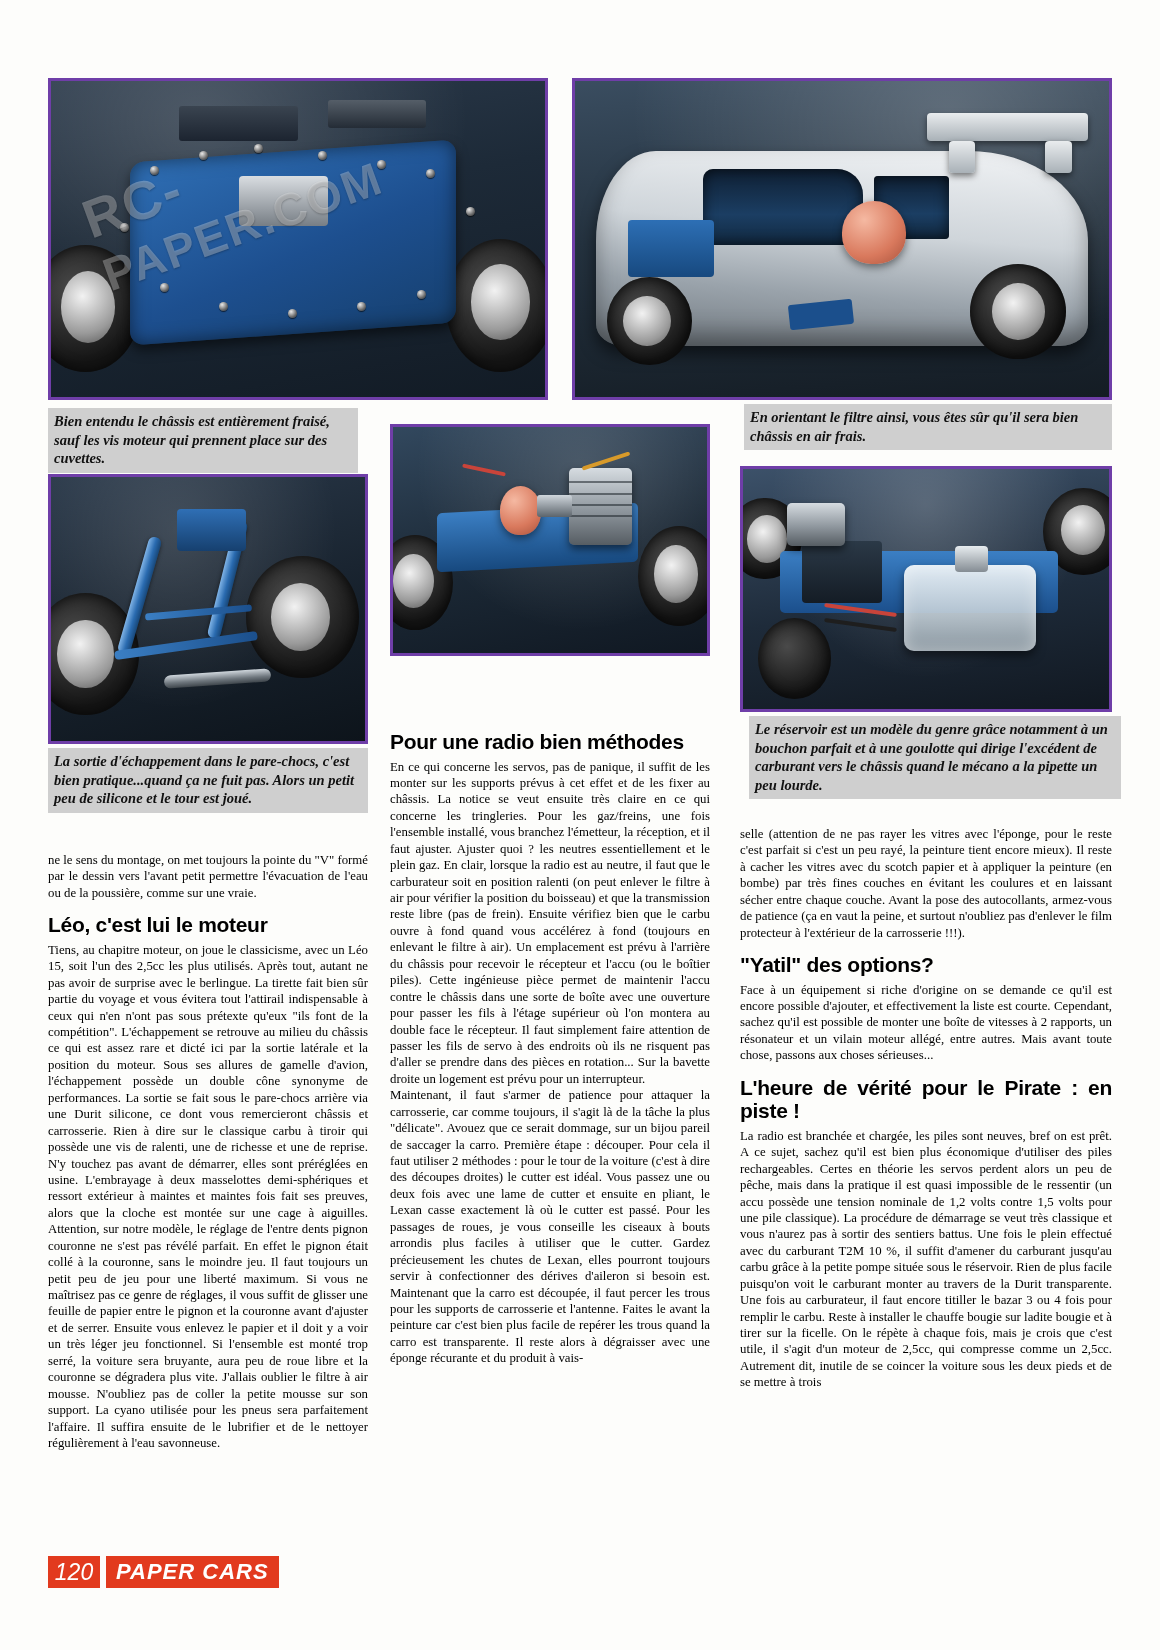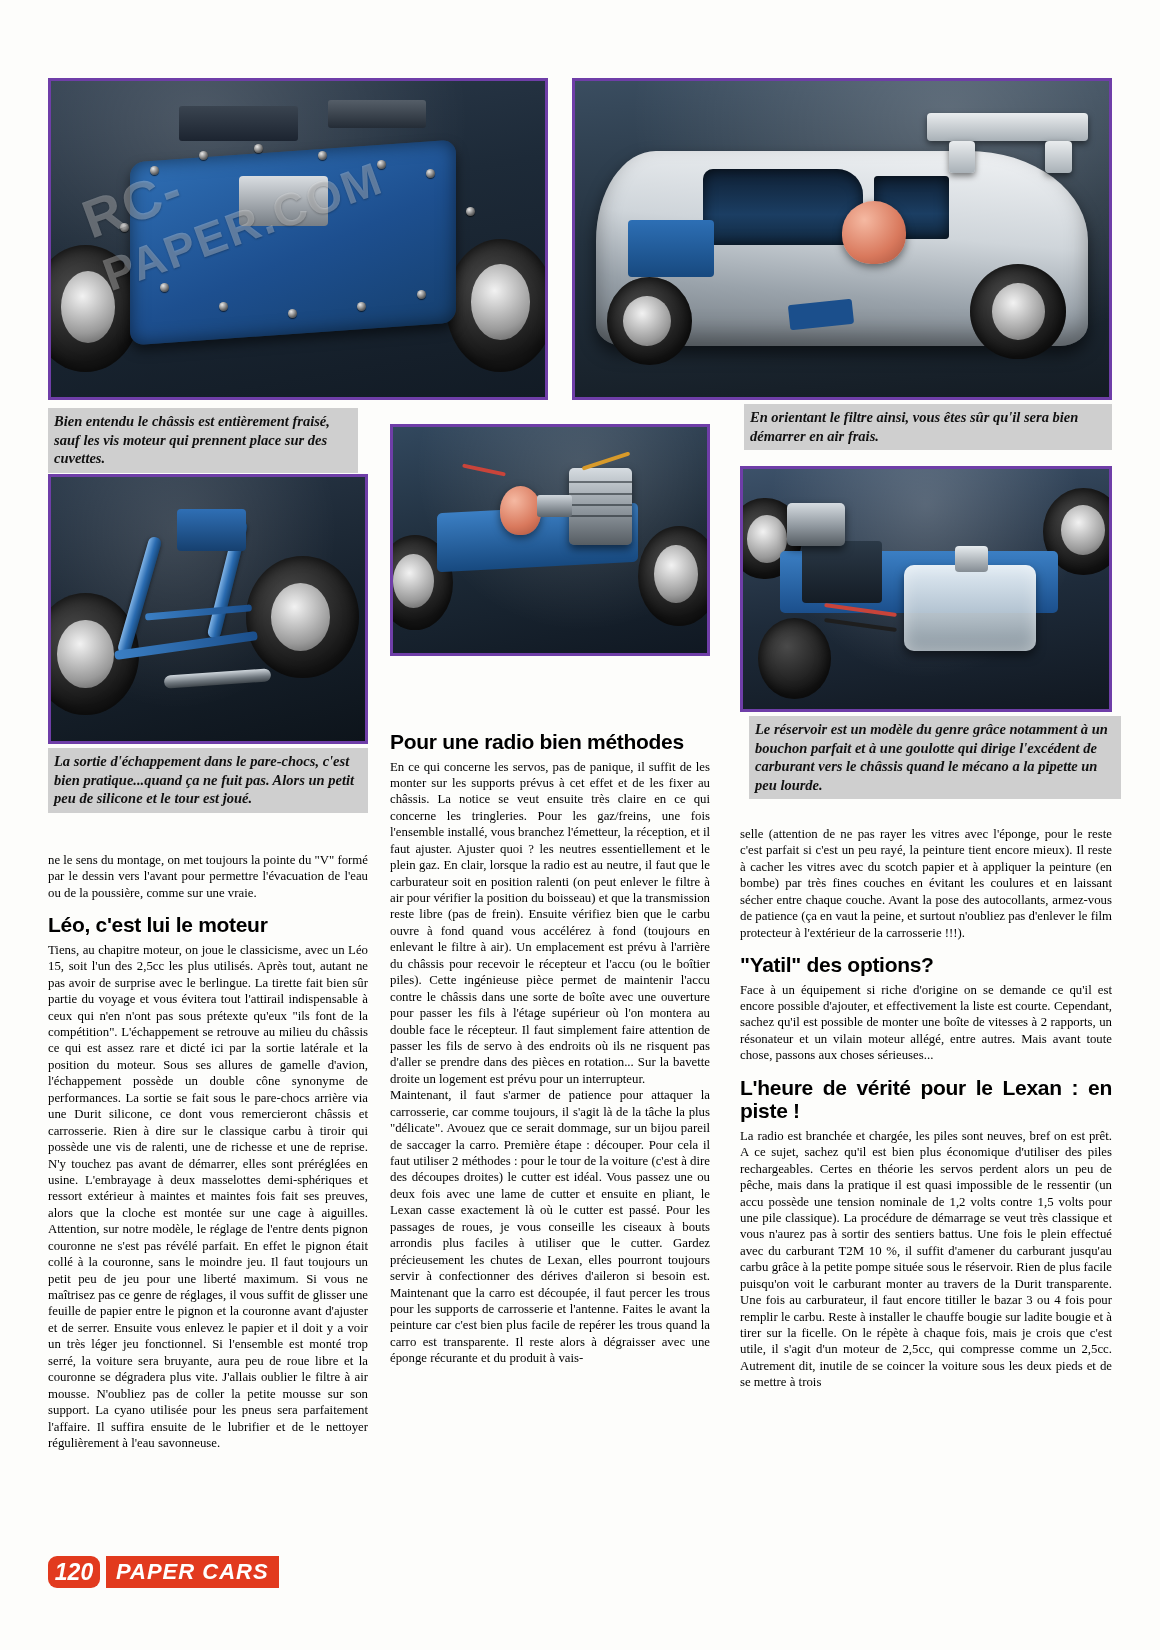--- a/index.html
+++ b/index.html
@@ -212,26 +212,25 @@
     left: 48px; top: 1556px;
     width: 1064px; height: 34px;
   }
   .folio {
     position: absolute;
     left: 0; top: 0;
     width: 52px; height: 32px;
     background: #e23a1e;
     color: #fff;
     font-family: "Liberation Sans", sans-serif;
-    font-weight: bold;
+    font-weight: normal;
     font-style: italic;
     font-size: 23px;
     line-height: 32px;
     text-align: center;
-    border-radius: 9px;
   }
   .magazine {
     position: absolute;
     left: 58px; top: 0;
     height: 32px;
     padding: 0 10px;
     background: #e23a1e;
     color: #fff;
     font-family: "Liberation Sans", sans-serif;
     font-weight: bold;
@@ -306,21 +305,21 @@
       <div class="wing" style="left:88%;top:19%;width:5%;height:10%;"></div>
       <div class="filter-foam" style="left:50%;top:38%;width:12%;height:20%;"></div>
       <div style="position:absolute;left:10%;top:44%;width:16%;height:18%;background:linear-gradient(180deg,#2d6fb5,#17497f);border-radius:4px;"></div>
       <div class="tire" style="left:6%;top:62%;width:16%;height:28%;"></div>
       <div class="hub" style="left:9%;top:68%;width:9%;height:16%;"></div>
       <div class="tire" style="left:74%;top:58%;width:18%;height:30%;"></div>
       <div class="hub" style="left:78%;top:64%;width:10%;height:18%;"></div>
       <div style="position:absolute;left:40%;top:70%;width:12%;height:8%;background:#1b4f8c;border-radius:3px;transform:rotate(-6deg);"></div>
     </div>
   </div>
-  <div class="caption" id="cap2">En orientant le filtre ainsi, vous êtes sûr qu'il sera bien démarrer en air frais.</div>
+  <div class="caption" id="cap2">En orientant le filtre ainsi, vous êtes sûr qu'il sera bien châssis en air frais.</div>
 
   <div class="photo" id="photo3">
     <div class="inner">
       <div class="tire" style="left:-6%;top:44%;width:34%;height:46%;"></div>
       <div class="hub" style="left:2%;top:54%;width:18%;height:26%;"></div>
       <div class="tire" style="left:62%;top:30%;width:36%;height:46%;"></div>
       <div class="hub" style="left:70%;top:40%;width:19%;height:26%;"></div>
       <div class="shock" style="left:26%;top:22%;height:46%;transform:rotate(16deg);"></div>
       <div class="shock" style="left:54%;top:16%;height:46%;transform:rotate(14deg);"></div>
       <div class="arm" style="left:20%;top:62%;width:46%;height:9px;transform:rotate(-8deg);"></div>
@@ -362,36 +361,36 @@
       <div style="position:absolute;left:58%;top:32%;width:9%;height:11%;background:linear-gradient(180deg,#e7ecef,#848c93);border-radius:4px;"></div>
       <div style="position:absolute;left:16%;top:30%;width:22%;height:26%;background:linear-gradient(180deg,#2b3947,#141c25);border-radius:4px;"></div>
       <div class="wire" style="left:22%;top:58%;width:20%;background:#c9443a;transform:rotate(8deg);"></div>
       <div class="wire" style="left:22%;top:64%;width:20%;background:#1e1e1e;transform:rotate(8deg);"></div>
       <div class="engine" style="left:12%;top:14%;width:16%;height:18%;"></div>
     </div>
   </div>
   <div class="caption" id="cap5">Le réservoir est un modèle du genre grâce notamment à un bouchon parfait et à une goulotte qui dirige l'excédent de carburant vers le châssis quand le mécano a la pipette un peu lourde.</div>
 
   <div class="col" id="col1">
-    <p>ne le sens du montage, on met toujours la pointe du "V" formé par le dessin vers l'avant pour permettre l'évacuation de l'eau ou de la poussière, comme sur une vraie.</p>
+    <p>ne le sens du montage, on met toujours la pointe du "V" formé par le dessin vers l'avant petit permettre l'évacuation de l'eau ou de la poussière, comme sur une vraie.</p>
     <h2 class="head">Léo, c'est lui le moteur</h2>
     <p>Tiens, au chapitre moteur, on joue le classicisme, avec un Léo 15, soit l'un des 2,5cc les plus utilisés. Après tout, autant ne pas avoir de surprise avec le berlingue. La tirette fait bien sûr partie du voyage et vous évitera tout l'attirail indispensable à ceux qui n'en n'ont pas sous prétexte qu'eux "ils font de la compétition". L'échappement se retrouve au milieu du châssis ce qui est assez rare et dicté ici par la sortie latérale et la position du moteur. Sous ses allures de gamelle d'avion, l'échappement possède un double cône synonyme de performances. La sortie se fait sous le pare-chocs arrière via une Durit silicone, ce dont vous remercieront châssis et carrosserie. Rien à dire sur le classique carbu à tiroir qui possède une vis de ralenti, une de richesse et une de reprise. N'y touchez pas avant de démarrer, elles sont préréglées en usine. L'embrayage à deux masselottes demi-sphériques et ressort extérieur à maintes et maintes fois fait ses preuves, alors que la cloche est montée sur une cage à aiguilles. Attention, sur notre modèle, le réglage de l'entre dents pignon couronne ne s'est pas révélé parfait. En effet le pignon était collé à la couronne, sans le moindre jeu. Il faut toujours un petit peu de jeu pour une liberté maximum. Si vous ne maîtrisez pas ce genre de réglages, il vous suffit de glisser une feuille de papier entre le pignon et la couronne avant d'ajuster et de serrer. Ensuite vous enlevez le papier et il doit y a voir un très léger jeu fonctionnel. Si l'ensemble est monté trop serré, la voiture sera bruyante, aura peu de roue libre et la couronne se dégradera plus vite. J'allais oublier le filtre à air mousse. N'oubliez pas de coller la petite mousse sur son support. La cyano utilisée pour les pneus sera parfaitement l'affaire. Il suffira ensuite de le lubrifier et de le nettoyer régulièrement à l'eau savonneuse.</p>
   </div>
 
   <div class="col" id="col2">
     <h2 class="head first">Pour une radio bien méthodes</h2>
     <p>En ce qui concerne les servos, pas de panique, il suffit de les monter sur les supports prévus à cet effet et de les fixer au châssis. La notice se veut ensuite très claire en ce qui concerne les tringleries. Pour les gaz/freins, une fois l'ensemble installé, vous branchez l'émetteur, la réception, et il faut ajuster. Ajuster quoi ? les neutres essentiellement et le plein gaz. En clair, lorsque la radio est au neutre, il faut que le carburateur soit en position ralenti (on peut enlever le filtre à air pour vérifier la position du boisseau) et que la transmission reste libre (pas de frein). Ensuite vérifiez bien que le carbu ouvre à fond quand vous accélérez à fond (toujours en enlevant le filtre à air). Un emplacement est prévu à l'arrière du châssis pour recevoir le récepteur et l'accu (ou le boîtier piles). Cette ingénieuse pièce permet de maintenir l'accu contre le châssis dans une sorte de boîte avec une ouverture pour passer les fils à l'étage supérieur où l'on montera au double face le récepteur. Il faut simplement faire attention de passer les fils de servo à des endroits où ils ne risquent pas d'aller se prendre dans des pièces en rotation... Sur la bavette droite un logement est prévu pour un interrupteur.</p>
     <p>Maintenant, il faut s'armer de patience pour attaquer la carrosserie, car comme toujours, il s'agit là de la tâche la plus "délicate". Avouez que ce serait dommage, sur un bijou pareil de saccager la carro. Première étape : découper. Pour cela il faut utiliser 2 méthodes : pour le tour de la voiture (c'est à dire des découpes droites) le cutter est idéal. Vous passez une ou deux fois avec une lame de cutter et ensuite en pliant, le Lexan casse exactement là où le cutter est passé. Pour les passages de roues, je vous conseille les ciseaux à bouts arrondis plus faciles à utiliser que le cutter. Gardez précieusement les chutes de Lexan, elles pourront toujours servir à confectionner des dérives d'aileron si besoin est. Maintenant que la carro est découpée, il faut percer les trous pour les supports de carrosserie et l'antenne. Faites le avant la peinture car c'est bien plus facile de repérer les trous quand la carro est transparente. Il reste alors à dégraisser avec une éponge récurante et du produit à vais-</p>
   </div>
 
   <div class="col" id="col3">
     <p>selle (attention de ne pas rayer les vitres avec l'éponge, pour le reste c'est parfait si c'est un peu rayé, la peinture tient encore mieux). Il reste à cacher les vitres avec du scotch papier et à appliquer la peinture (en bombe) par très fines couches en évitant les coulures et en laissant sécher entre chaque couche. Avant la pose des autocollants, armez-vous de patience (ça en vaut la peine, et surtout n'oubliez pas d'enlever le film protecteur à l'extérieur de la carrosserie !!!).</p>
     <h2 class="head">"Yatil" des options?</h2>
     <p>Face à un équipement si riche d'origine on se demande ce qu'il est encore possible d'ajouter, et effectivement la liste est courte. Cependant, sachez qu'il est possible de monter une boîte de vitesses à 2 rapports, un résonateur et un vilain moteur allégé, entre autres. Mais avant toute chose, passons aux choses sérieuses...</p>
-    <h2 class="head">L'heure de vérité pour le Lexan : en piste !</h2>
+    <h2 class="head">L'heure de vérité pour le Pirate : en piste !</h2>
     <p>La radio est branchée et chargée, les piles sont neuves, bref on est prêt. A ce sujet, sachez qu'il est bien plus économique d'utiliser des piles rechargeables. Certes en théorie les servos perdent alors un peu de pêche, mais dans la pratique il est quasi impossible de le ressentir (un accu possède une tension nominale de 1,2 volts contre 1,5 volts pour une pile classique). La procédure de démarrage se veut très classique et vous n'aurez pas à sortir des sentiers battus. Une fois le plein effectué avec du carburant T2M 10 %, il suffit d'amener du carburant jusqu'au carbu grâce à la petite pompe située sous le réservoir. Rien de plus facile puisqu'on voit le carburant monter au travers de la Durit transparente. Une fois au carburateur, il faut encore titiller le bazar 3 ou 4 fois pour remplir le carbu. Reste à installer le chauffe bougie sur ladite bougie et à tirer sur la ficelle. On le répète à chaque fois, mais je crois que c'est utile, il s'agit d'un moteur de 2,5cc, qui compresse comme un 2,5cc. Autrement dit, inutile de se coincer la voiture sous les deux pieds et de se mettre à trois</p>
   </div>
 
   <div class="footer">
     <div class="folio">120</div>
     <div class="magazine">PAPER CARS</div>
   </div>
 
 </div>
 

